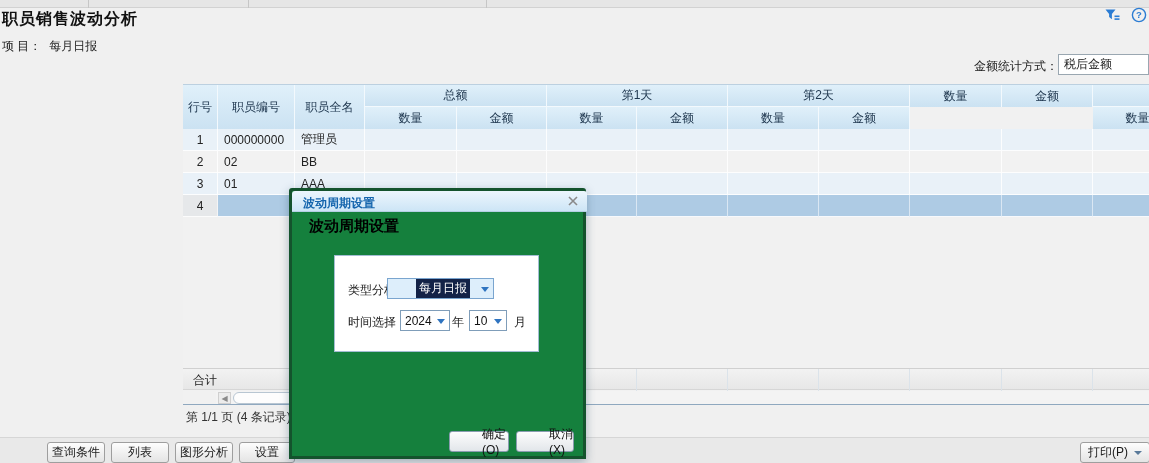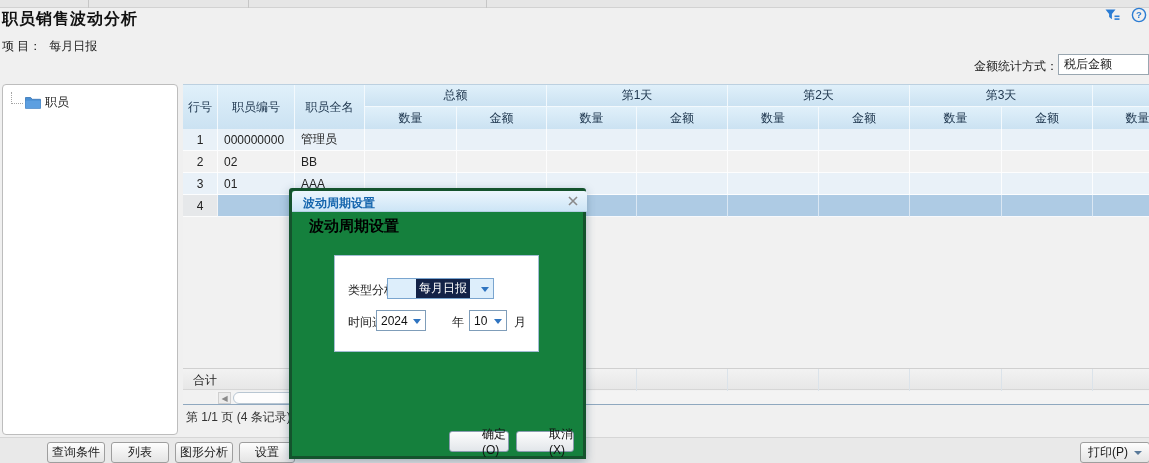--- a/index.html
+++ b/index.html
@@ -117,30 +117,20 @@
     </svg>
   </div>
 
   <div class="abs" style="left:2px; top:36px;">
     <span class="flabel">项 目：</span><span class="fvalue">每月日报</span>
   </div>
 
   <div class="abs flabel" style="left:974px; top:58px;">金额统计方式：</div>
   <div class="abs amount-box">税后金额</div>
 
-  <div class="abs tree-panel">
-    <div class="tree-item">
-      <div class="tree-conn"></div>
-      <svg width="16" height="13" viewBox="0 0 16 13">
-        <path d="M0.5 1.5 h5.2 l1.4 1.8 h8.4 v9 H0.5 z" fill="#4a8fd3" stroke="#3674b5" stroke-width="0.8"></path>
-        <path d="M0.5 4.6 h15 v7.7 H0.5 z" fill="#5d9fe0"></path>
-      </svg>
-      <span class="tree-label">职员</span>
-    </div>
-  </div>
 
   <div class="abs table-panel">
     <div class="thead">
       <div class="hfix w1">行号</div>
       <div class="hfix w2">职员编号</div>
       <div class="hfix w3">职员全名</div>
       <div class="hgroup" style="width:182px">
         <div class="hg-top">总额</div>
         <div class="hg-sub">
           <div class="hs w4">数量</div>
@@ -155,21 +145,20 @@
         </div>
       </div>
       <div class="hgroup" style="width:182px">
         <div class="hg-top">第2天</div>
         <div class="hg-sub">
           <div class="hs w8">数量</div>
           <div class="hs w9">金额</div>
         </div>
       </div>
       <div class="hgroup" style="width:183px">
-        <div class="hg-top">第3天</div>
         <div class="hg-sub">
           <div class="hs w10">数量</div>
           <div class="hs w11">金额</div>
         </div>
       </div>
       <div class="hgroup" style="width:90px">
         <div class="hg-top"></div>
         <div class="hg-sub">
           <div class="hs w12">数量</div>
         </div>
@@ -279,21 +268,21 @@
 
     <div class="dlg-group"></div>
 
     <div class="dlg-label" style="left:56px; top:91px;">类型分析</div>
     <div class="combo type" style="left:95px; top:87px; width:107px;">
       <span class="sel">每月日报</span>
       <span class="arrow"></span>
     </div>
 
     <div class="dlg-label" style="left:56px; top:123px;">时间选择</div>
-    <div class="combo" style="left:84px; top:119px; width:50px;">
+    <div class="combo" style="left:108px; top:119px; width:50px;">
       <span>2024</span>
       <span class="arrow"></span>
     </div>
     <div class="dlg-label" style="left:160px; top:123px;">年</div>
     <div class="combo" style="left:177px; top:119px; width:38px;">
       <span>10</span>
       <span class="arrow"></span>
     </div>
     <div class="dlg-label" style="left:222px; top:123px;">月</div>
 

